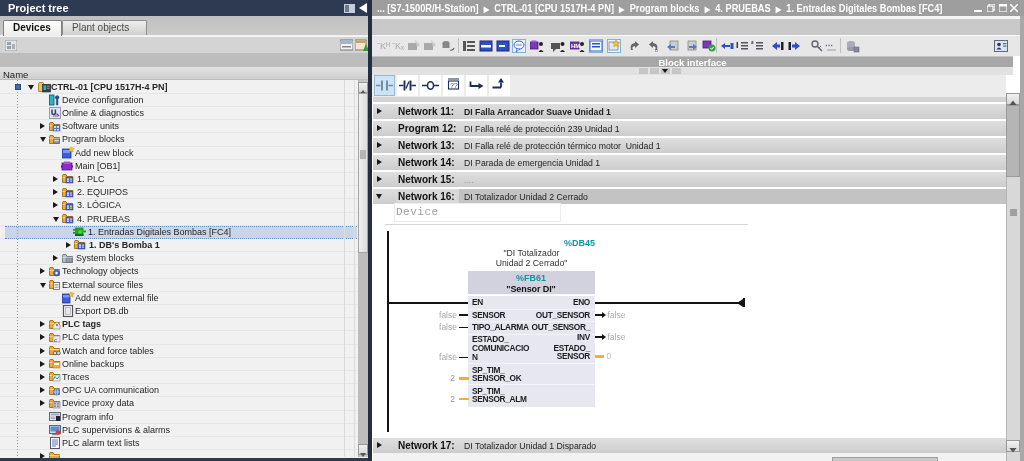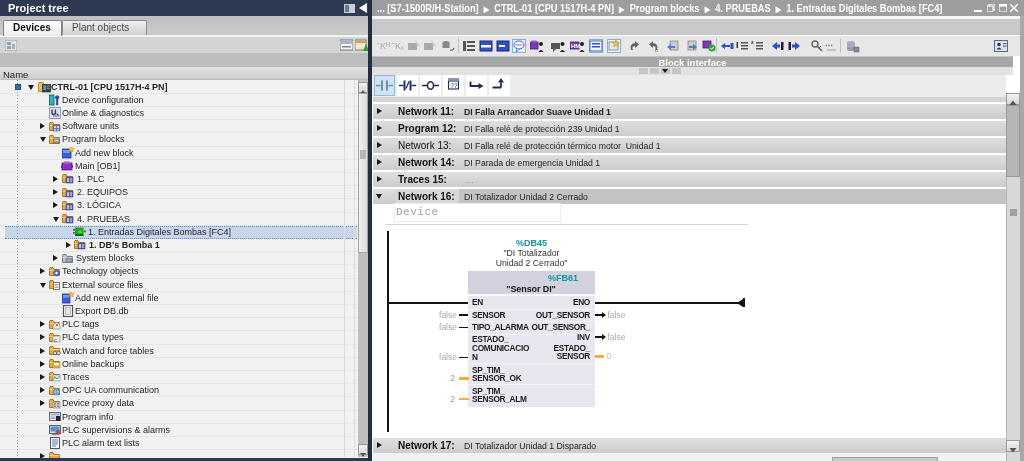--- a/index.html
+++ b/index.html
@@ -238,21 +238,21 @@
     <rect x="3.5" y="2.5" width="5" height="7" fill="#e8e8ec" stroke="#99a" stroke-width="0.6"></rect>
   </svg>
 <div class="tl" style="left:75px;top:305.9px;font-weight:normal">Export DB.db</div>
 <div class="exp e-r" style="left:40px;top:321.1px"></div>
 <svg class="a" style="left:49px;top:318.6px" width="12" height="12" viewBox="0 0 12 12">
     <path d="M0.5,2.5 L0.5,9.5 L10.5,9.5 L10.5,3.5 L5,3.5 L4,1.5 L1,1.5 Z" fill="#edaa3c" stroke="#a8761c" stroke-width="1"></path>
     <path d="M0.5,4.5 L10.5,4.5" stroke="#f6d28a" stroke-width="1"></path>
     <polygon points="4,6 8,3 11,6 11,10 4,10" fill="#e8e8e8" stroke="#777" stroke-width="0.6"></polygon>
     <circle cx="8" cy="6" r="1" fill="#c33"></circle>
   </svg>
-<div class="tl" style="left:62px;top:319.1px;font-weight:normal">PLC tags</div>
+<div class="tl" style="left:62px;top:319.1px;font-weight:bold">PLC tags</div>
 <div class="exp e-r" style="left:40px;top:334.3px"></div>
 <svg class="a" style="left:49px;top:331.8px" width="12" height="12" viewBox="0 0 12 12">
     <path d="M0.5,2.5 L0.5,9.5 L10.5,9.5 L10.5,3.5 L5,3.5 L4,1.5 L1,1.5 Z" fill="#edaa3c" stroke="#a8761c" stroke-width="1"></path>
     <path d="M0.5,4.5 L10.5,4.5" stroke="#f6d28a" stroke-width="1"></path>
     <rect x="4" y="4" width="7" height="6" fill="#ececec" stroke="#888" stroke-width="0.6"></rect>
     <text x="5" y="9.5" font-size="6" fill="#336" font-family="Liberation Sans">c</text>
   </svg>
 <div class="tl" style="left:62px;top:332.3px;font-weight:normal">PLC data types</div>
 <div class="exp e-r" style="left:40px;top:347.5px"></div>
 <svg class="a" style="left:49px;top:345.0px" width="12" height="12" viewBox="0 0 12 12">
@@ -540,29 +540,29 @@
 <div class="a" style="left:373px;top:104px;width:633px;height:15px;background:linear-gradient(#dfdfdf,#cccccc)"></div>
 <div class="exp e-r" style="left:377px;top:108px"></div>
 <div class="t" style="left:398px;top:106px;font-size:10px;color:#111;font-weight:bold;">Network 11:</div>
 <div class="t" style="left:464px;top:107px;font-size:8.7px;color:#222;font-weight:bold;">DI Falla Arrancador Suave Unidad 1</div>
 <div class="a" style="left:373px;top:121px;width:633px;height:15px;background:linear-gradient(#dfdfdf,#cccccc)"></div>
 <div class="exp e-r" style="left:377px;top:125px"></div>
 <div class="t" style="left:398px;top:123px;font-size:10px;color:#111;font-weight:bold;">Program 12:</div>
 <div class="t" style="left:464px;top:124px;font-size:8.7px;color:#222;font-weight:normal;">DI Falla relé de protección 239 Unidad 1</div>
 <div class="a" style="left:373px;top:138px;width:633px;height:15px;background:linear-gradient(#dfdfdf,#cccccc)"></div>
 <div class="exp e-r" style="left:377px;top:142px"></div>
-<div class="t" style="left:398px;top:140px;font-size:10px;color:#111;font-weight:normal;">Network 13:</div>
+<div class="t" style="left:398px;top:140px;font-size:10px;color:#111;font-weight:bold;">Network 13:</div>
 <div class="t" style="left:464px;top:141px;font-size:8.7px;color:#222;font-weight:normal;">DI Falla relé de protección térmico motor&nbsp; Unidad 1</div>
 <div class="a" style="left:373px;top:155px;width:633px;height:15px;background:linear-gradient(#dfdfdf,#cccccc)"></div>
 <div class="exp e-r" style="left:377px;top:159px"></div>
 <div class="t" style="left:398px;top:157px;font-size:10px;color:#111;font-weight:bold;">Network 14:</div>
 <div class="t" style="left:464px;top:158px;font-size:8.7px;color:#222;font-weight:normal;">DI Parada de emergencia Unidad 1</div>
 <div class="a" style="left:373px;top:172px;width:633px;height:15px;background:linear-gradient(#dfdfdf,#cccccc)"></div>
 <div class="exp e-r" style="left:377px;top:176px"></div>
-<div class="t" style="left:398px;top:174px;font-size:10px;color:#111;font-weight:bold;">Traces 15:</div>
+<div class="t" style="left:398px;top:174px;font-size:10px;color:#111;font-weight:bold;">Network 15:</div>
 <div class="t" style="left:464px;top:175px;font-size:8.7px;color:#222;font-weight:normal;"><span style="color:#9a9a9a">....</span></div>
 <div class="a" style="left:373px;top:189px;width:633px;height:15px;background:linear-gradient(#dfdfdf,#cccccc)"></div>
 <div class="a" style="left:459px;top:189px;width:547px;height:15px;background:#c3c3c3"></div>
 <div class="a" style="left:396px;top:190px;width:62px;height:13px;background:#d8d8d8"></div>
 <div class="exp e-d" style="left:376px;top:194px"></div>
 <div class="t" style="left:398px;top:191px;font-size:10px;color:#111;font-weight:bold;">Network 16:</div>
 <div class="t" style="left:464px;top:192px;font-size:8.7px;color:#222;font-weight:normal;">DI Totalizador Unidad 2 Cerrado</div>
 <div class="a" style="left:373px;top:438px;width:633px;height:15px;background:linear-gradient(#dfdfdf,#cccccc)"></div>
 <div class="exp e-r" style="left:377px;top:442px"></div>
 <div class="t" style="left:398px;top:440px;font-size:10px;color:#111;font-weight:bold;">Network 17:</div>
@@ -571,31 +571,31 @@
 <div class="t" style="left:396px;top:205.5px;font-size:11px;color:#9e9e9e;font-weight:normal;font-family:'Liberation Mono',monospace;letter-spacing:0.5px;">Device</div>
 <div class="a" style="left:385px;top:224px;width:363px;height:1px;background:#d6d6d6"></div>
 <div class="a" style="left:387px;top:231px;width:2px;height:201px;background:#131313"></div>
 <div class="a" style="left:389px;top:301.5px;width:79px;height:2px;background:#131313"></div>
 <div class="a" style="left:594.5px;top:301.5px;width:149px;height:2px;background:#131313"></div>
 <div class="a" style="left:742.5px;top:298px;width:2.5px;height:9px;background:#131313"></div>
 <svg class="a" style="left:737px;top:298.5px" width="6" height="8">
     <polygon points="6,0 6,8 0,4" fill="#131313"></polygon>
   </svg>
 <div class="t" style="left:468px;top:237.5px;font-size:9px;color:#1a1a1a;font-weight:normal;">
-    <div style="width:127px;text-align:center" class="teal">%DB45</div>
+    <div style="width:127px;text-align:right" class="teal">%DB45</div>
   </div>
 <div class="t" style="left:468px;top:247.5px;font-size:8.7px;color:#1a1a1a;font-weight:normal;">
     <div style="width:127px;text-align:center;color:#333">"DI Totalizador</div>
   </div>
 <div class="t" style="left:468px;top:257.5px;font-size:8.7px;color:#1a1a1a;font-weight:normal;">
     <div style="width:127px;text-align:center;color:#333">Unidad 2 Cerrado"</div>
   </div>
 <div class="a" style="left:468px;top:270.5px;width:126.5px;height:24px;background:#d2d2df;border-bottom:1.5px solid #f8f8fa"></div>
 <div class="a" style="left:468px;top:296px;width:126.5px;height:110.5px;background:#e7e7f0"></div>
-<div class="t" style="left:468px;top:272.5px;font-size:9px;color:#1a1a1a;font-weight:normal;margin-left:32px;">
+<div class="t" style="left:468px;top:272.5px;font-size:9px;color:#1a1a1a;font-weight:normal;">
     <div style="width:126px;text-align:center" class="teal">%FB61</div>
   </div>
 <div class="t" style="left:468px;top:283.5px;font-size:9px;color:#1a1a1a;font-weight:normal;">
     <div style="width:126px;text-align:center;font-weight:bold;color:#111;letter-spacing:-0.1px">"Sensor DI"</div>
   </div>
 <div class="a" style="left:468px;top:308.5px;width:126.5px;height:1px;background:#f4f4f8"></div>
 <div class="a" style="left:468px;top:321px;width:126.5px;height:1px;background:#f4f4f8"></div>
 <div class="a" style="left:468px;top:333.5px;width:126.5px;height:1px;background:#f4f4f8"></div>
 <div class="a" style="left:468px;top:362.5px;width:126.5px;height:1px;background:#f4f4f8"></div>
 <div class="a" style="left:468px;top:384px;width:126.5px;height:1px;background:#f4f4f8"></div>

